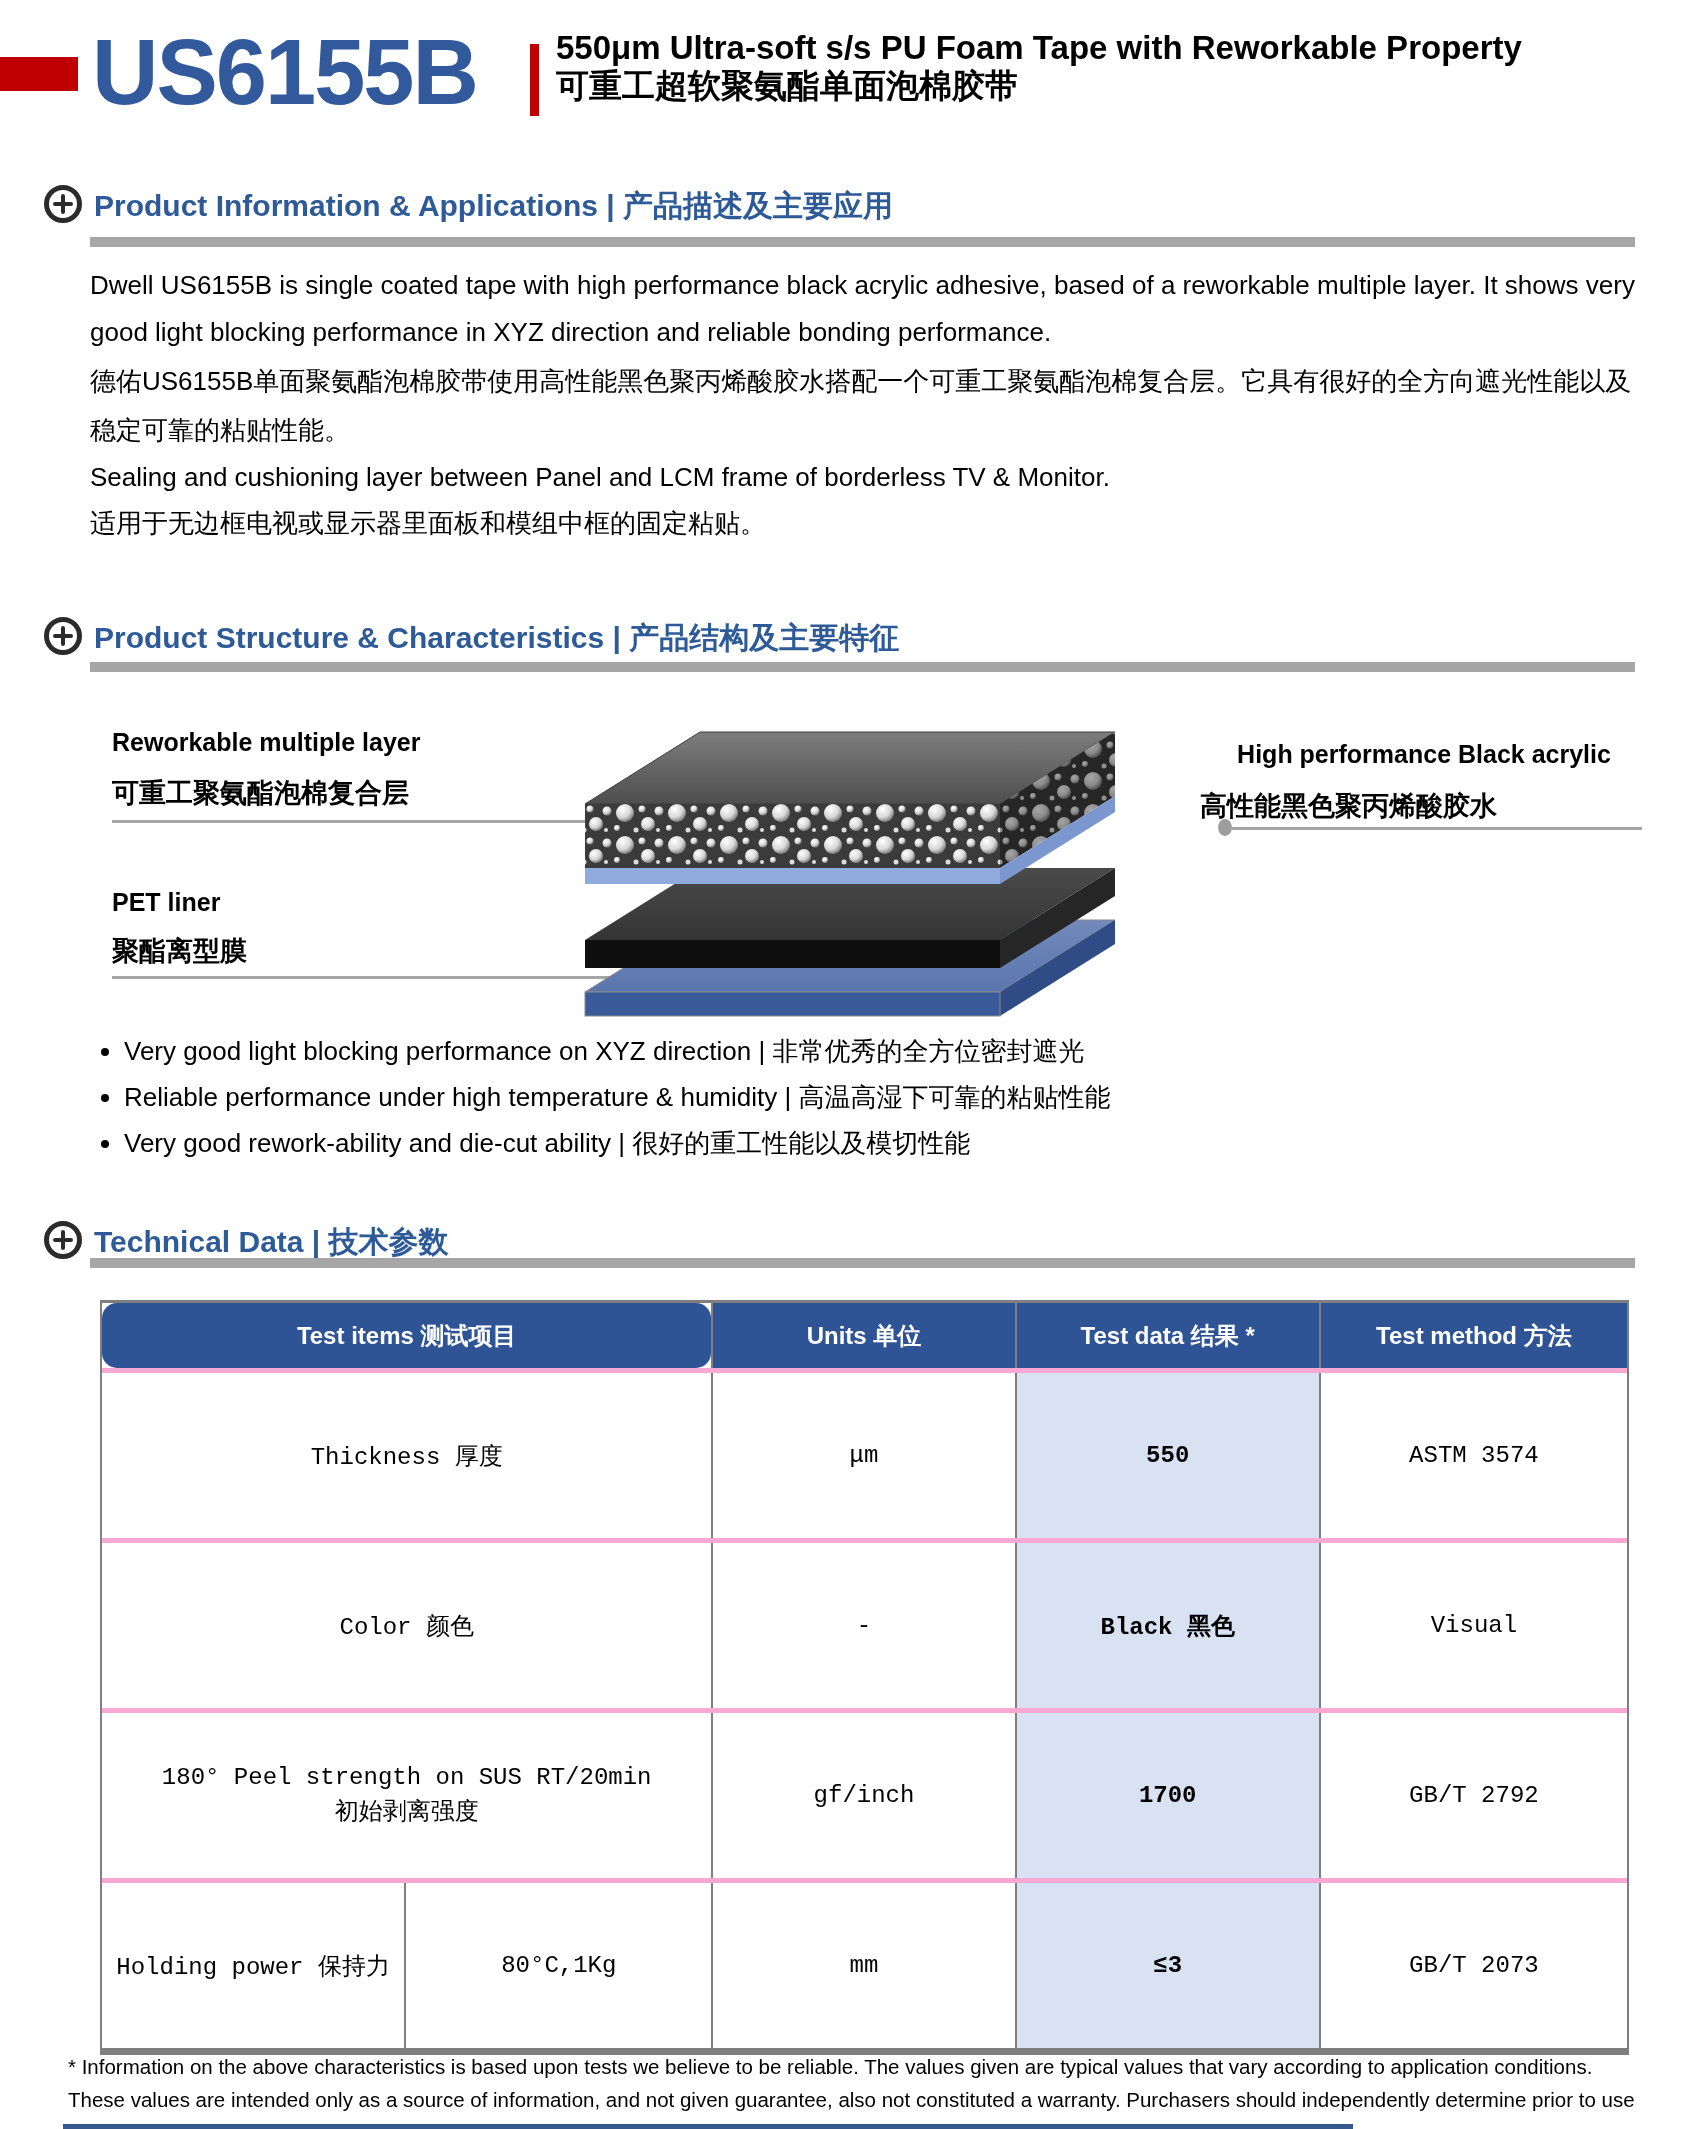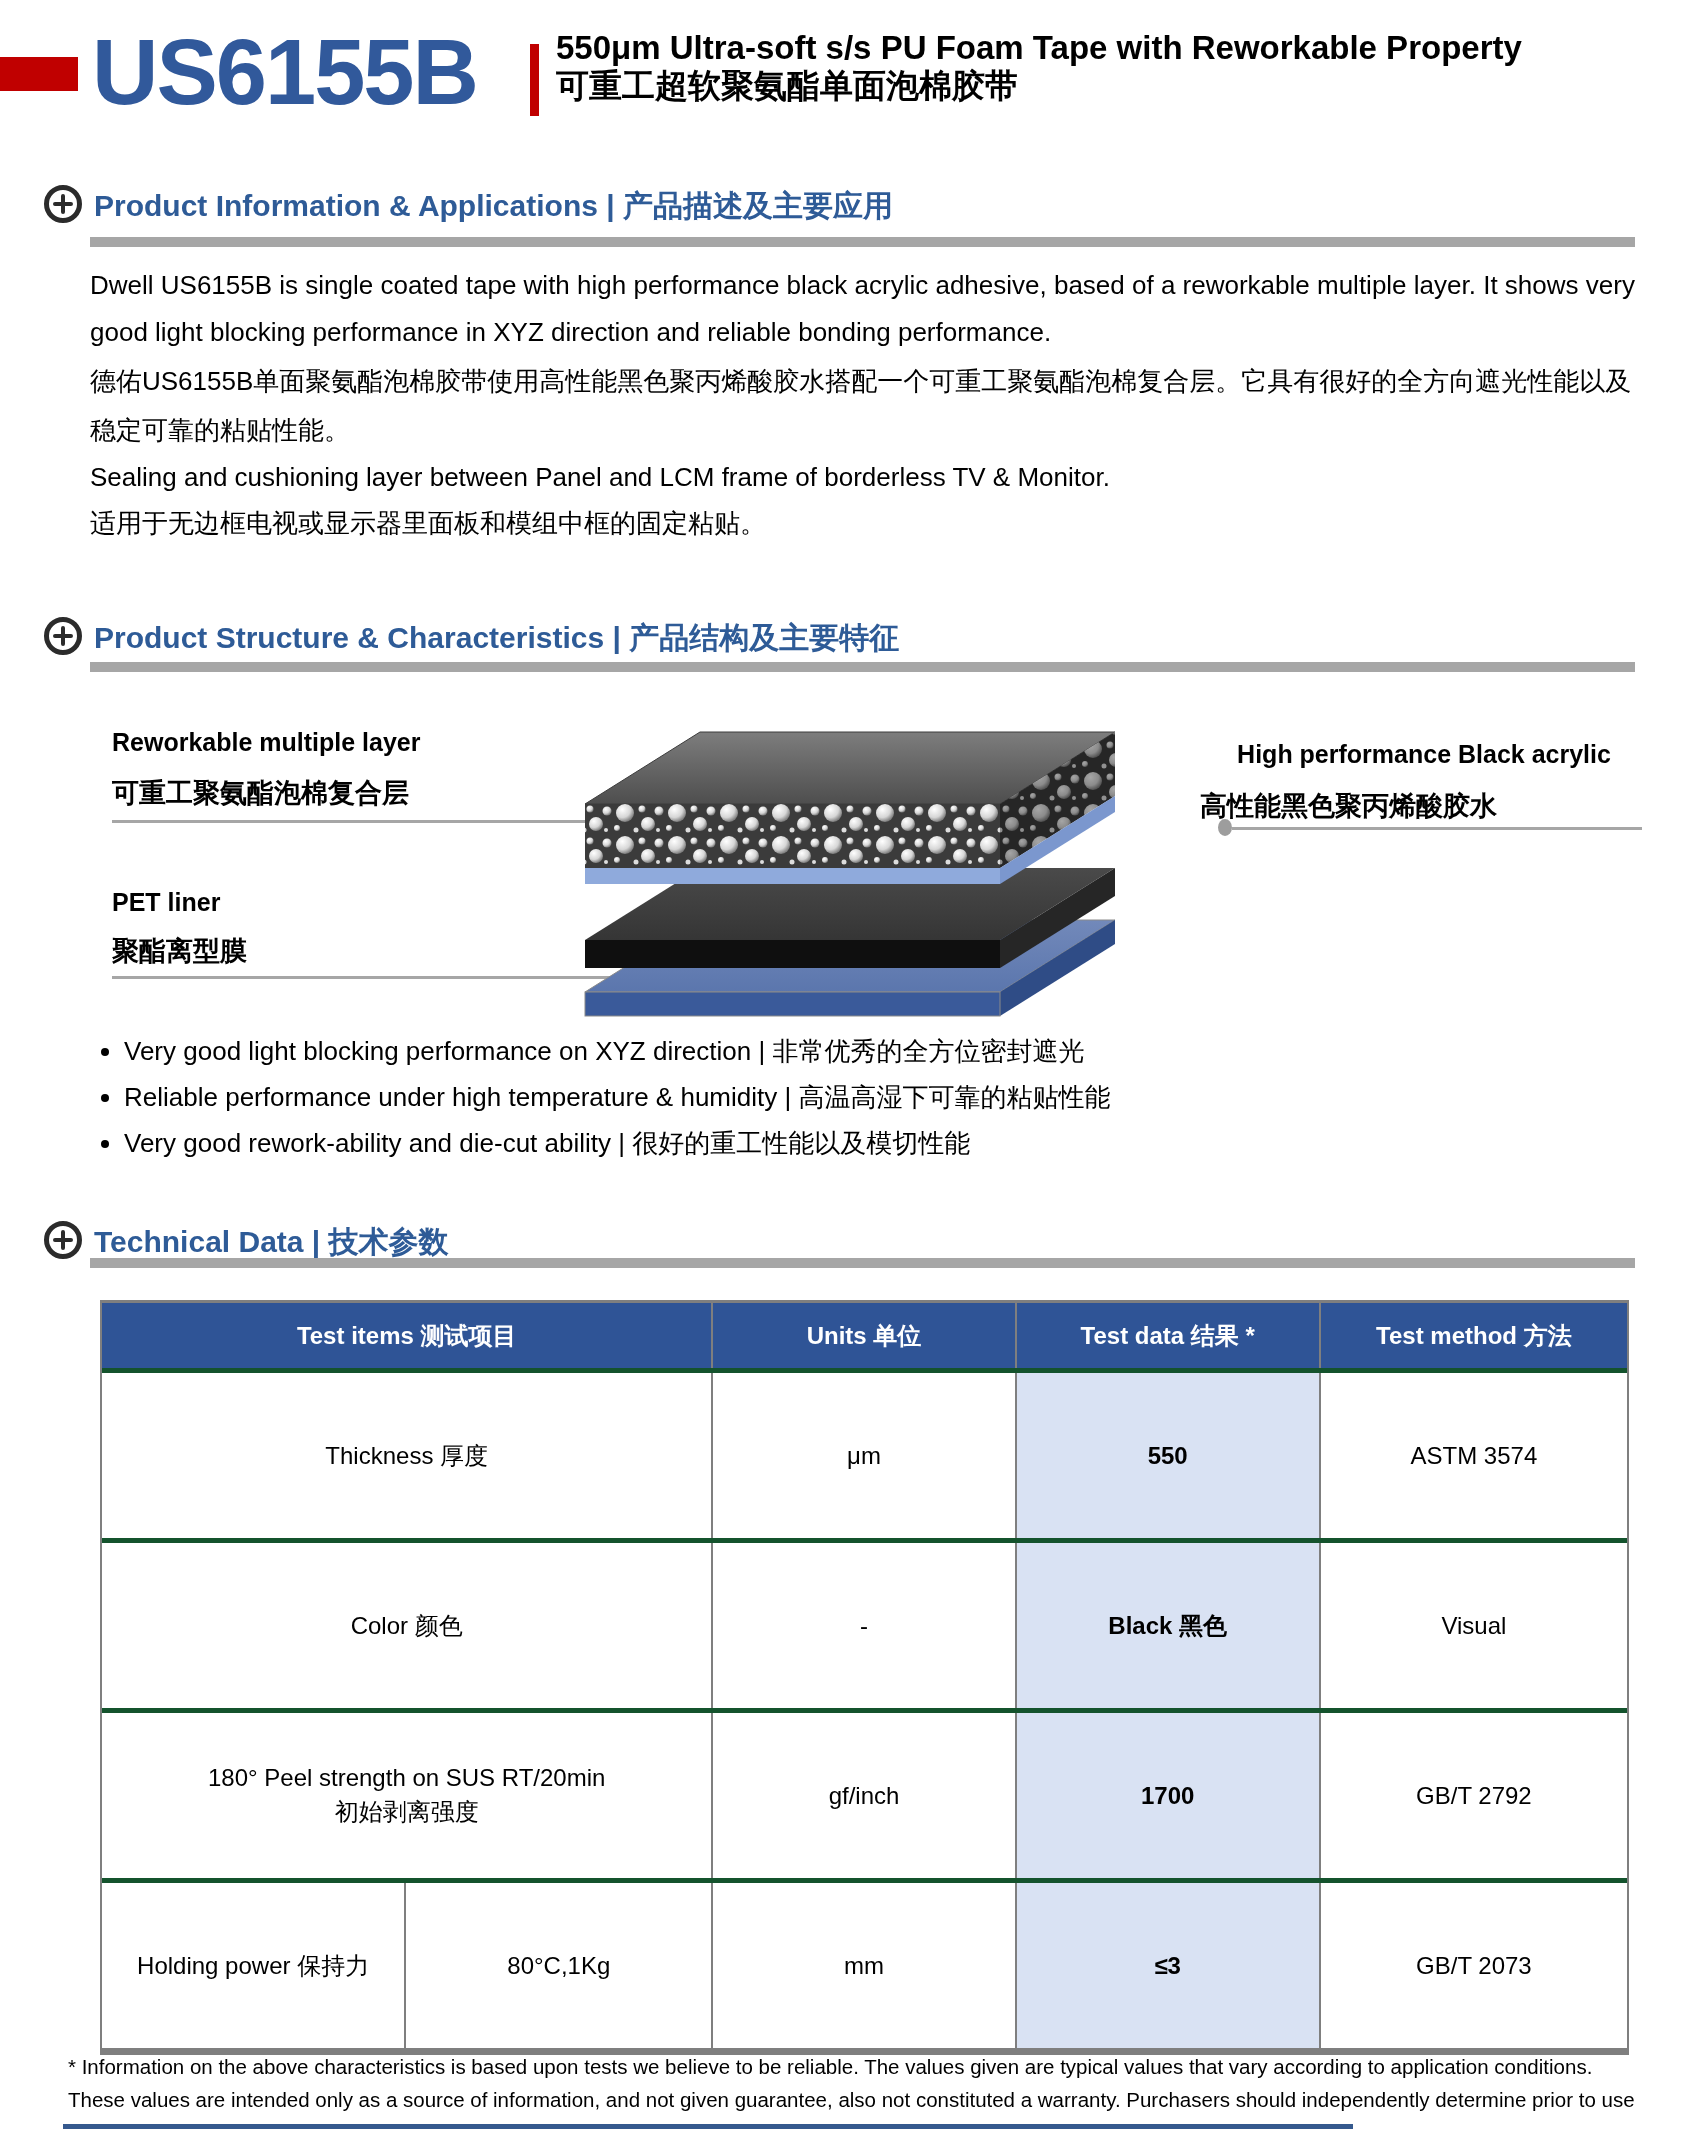--- a/index.html
+++ b/index.html
@@ -27,24 +27,24 @@
   .leader-dot{position:absolute;width:14px;height:17px;border-radius:50%;background:#9d9d9d;}
   .diagram-svg{position:absolute;left:560px;top:706px;}
   
   .bullets{position:absolute;left:96px;top:1028px;width:1540px;margin:0;padding:0 0 0 28px;}
   .bullets li{font-size:26px;line-height:46px;}
   
   .dtable{position:absolute;left:100px;top:1300px;width:1529px;box-sizing:border-box;
           border:2px solid #7F7F7F;border-top:3px solid #7F7F7F;border-bottom:7px solid #7F7F7F;}
   .trow{display:grid;grid-template-columns:611fr 304fr 305fr 309fr;}
   .trow.split{grid-template-columns:303fr 308fr 304fr 305fr 309fr;}
-  .trow + .trow{border-top:5px solid #14532d;}
+  .trow + .trow{border-top:5px solid #f9a8d4;font-family:Liberation Mono, monospace;}
   .cell{border-left:2px solid #7F7F7F;display:flex;flex-direction:column;align-items:center;justify-content:center;
         text-align:center;font-size:24px;min-height:165px;box-sizing:border-box;padding:4px 10px;}
-  .cell:first-child{border-left:none;}
+  .cell:first-child{border-left:none;border-radius:15px;}
   .thead .cell{background:#2F5496;color:#fff;font-weight:bold;min-height:65px;}
   .cell.data{background:#D9E2F3;font-weight:bold;}
   .cell .l2{margin-top:4px;}
   
   .footnote{position:absolute;left:68px;top:2050px;width:1576px;font-size:20.5px;line-height:1.62;}
   .bottom-bar{position:absolute;left:63px;top:2124px;width:1290px;height:5px;background:#35598E;}
 </style>
 </head>
 <body>
 

